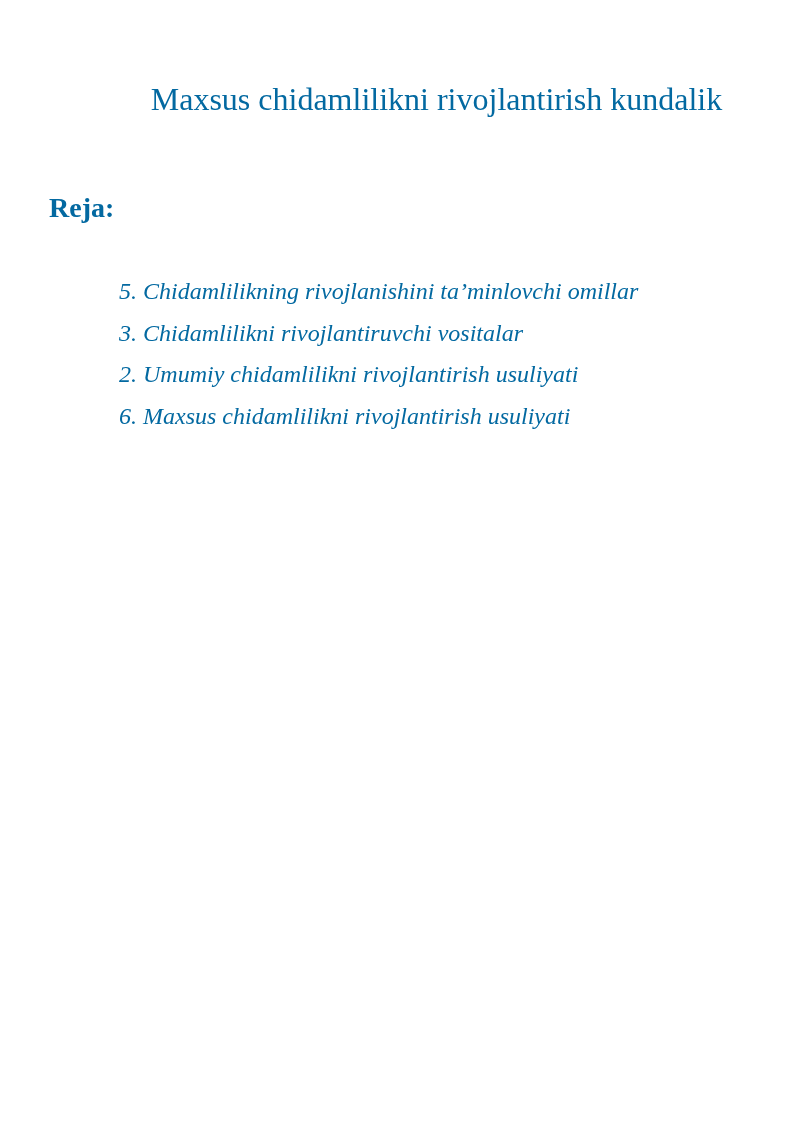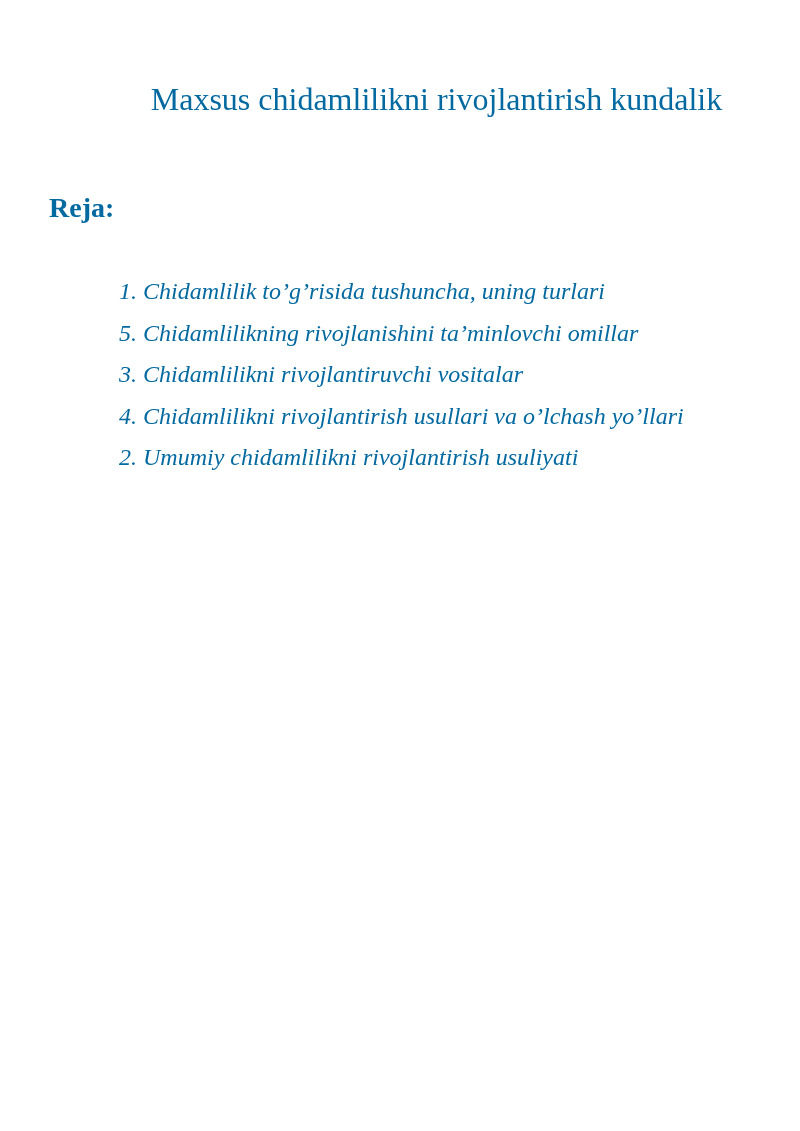--- a/index.html
+++ b/index.html
@@ -65,20 +65,19 @@
 
 <div class="page">
 
   <h1 class="doc-title">
     <span class="title-line">Maxsus chidamlilikni rivojlantirish kundalik</span>
   </h1>
 
   <h2 class="plan-heading">Reja:</h2>
 
   <ol class="plan-list">
-    <li>1. Chidamlilik to’g’risida tushuncha, uning turlari</li>
     <li>5. Chidamlilikning rivojlanishini ta’minlovchi omillar</li>
     <li>3. Chidamlilikni rivojlantiruvchi vositalar</li>
-    <li>4. Chidamlilikni rivojlantirish usullari va o’lchash yo’llari</li>
     <li>2. Umumiy chidamlilikni rivojlantirish usuliyati</li>
+    <li>6. Maxsus chidamlilikni rivojlantirish usuliyati</li>
   </ol>
 
 </div>
 
 </body></html>

